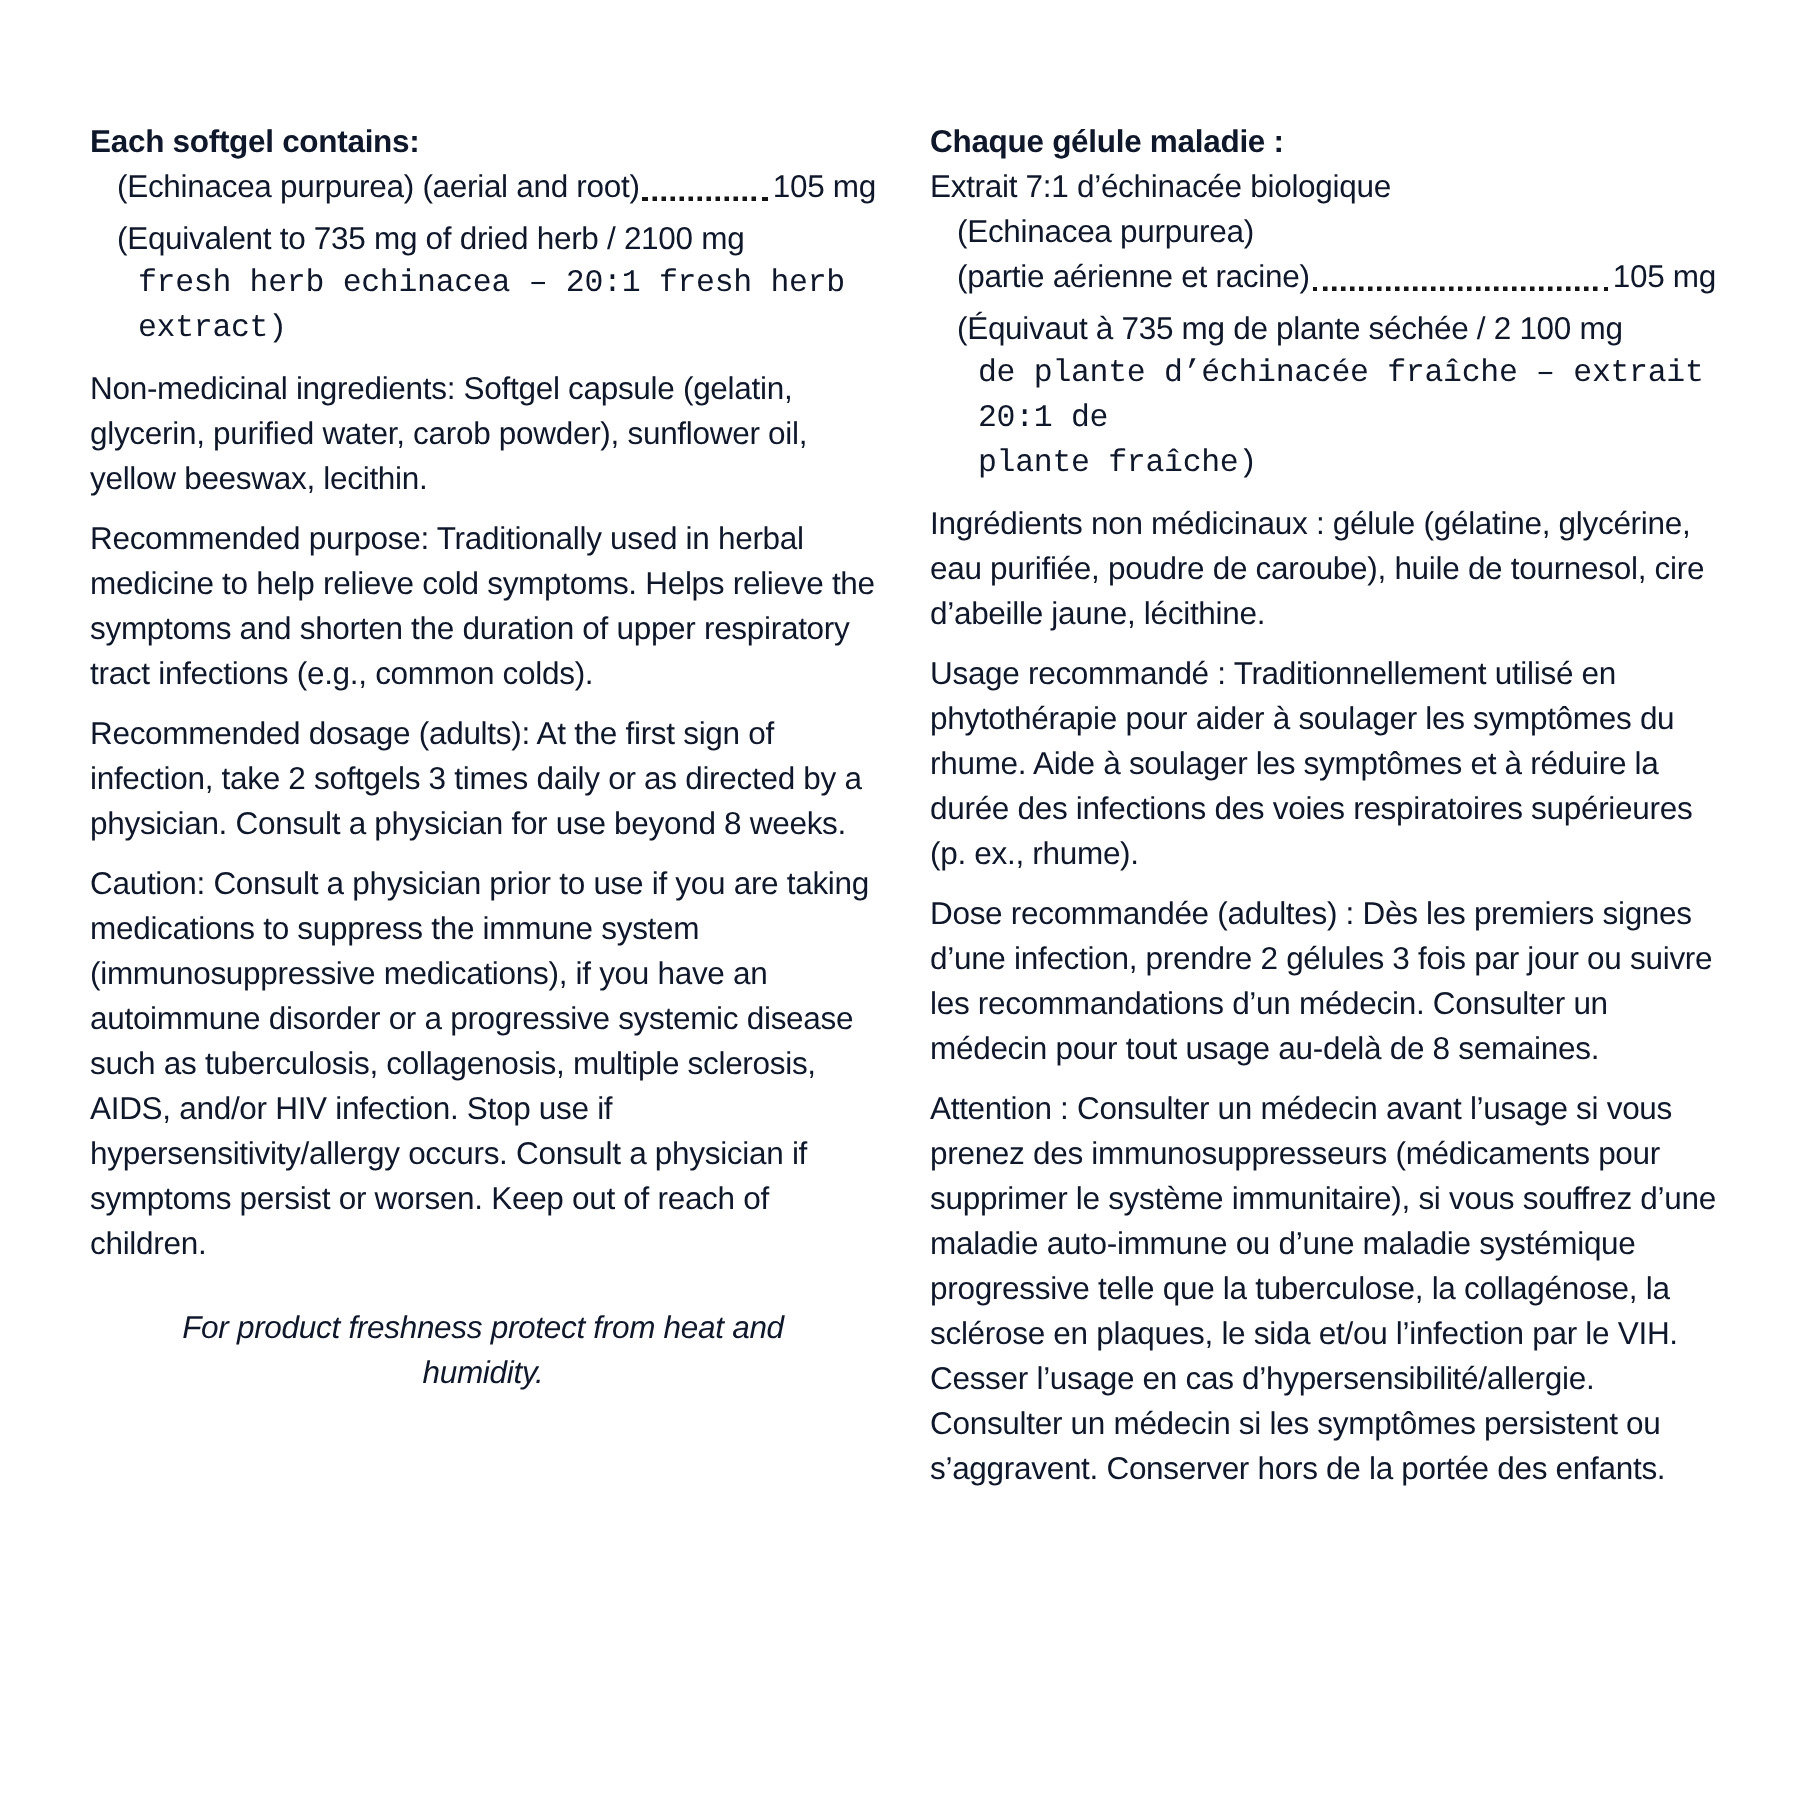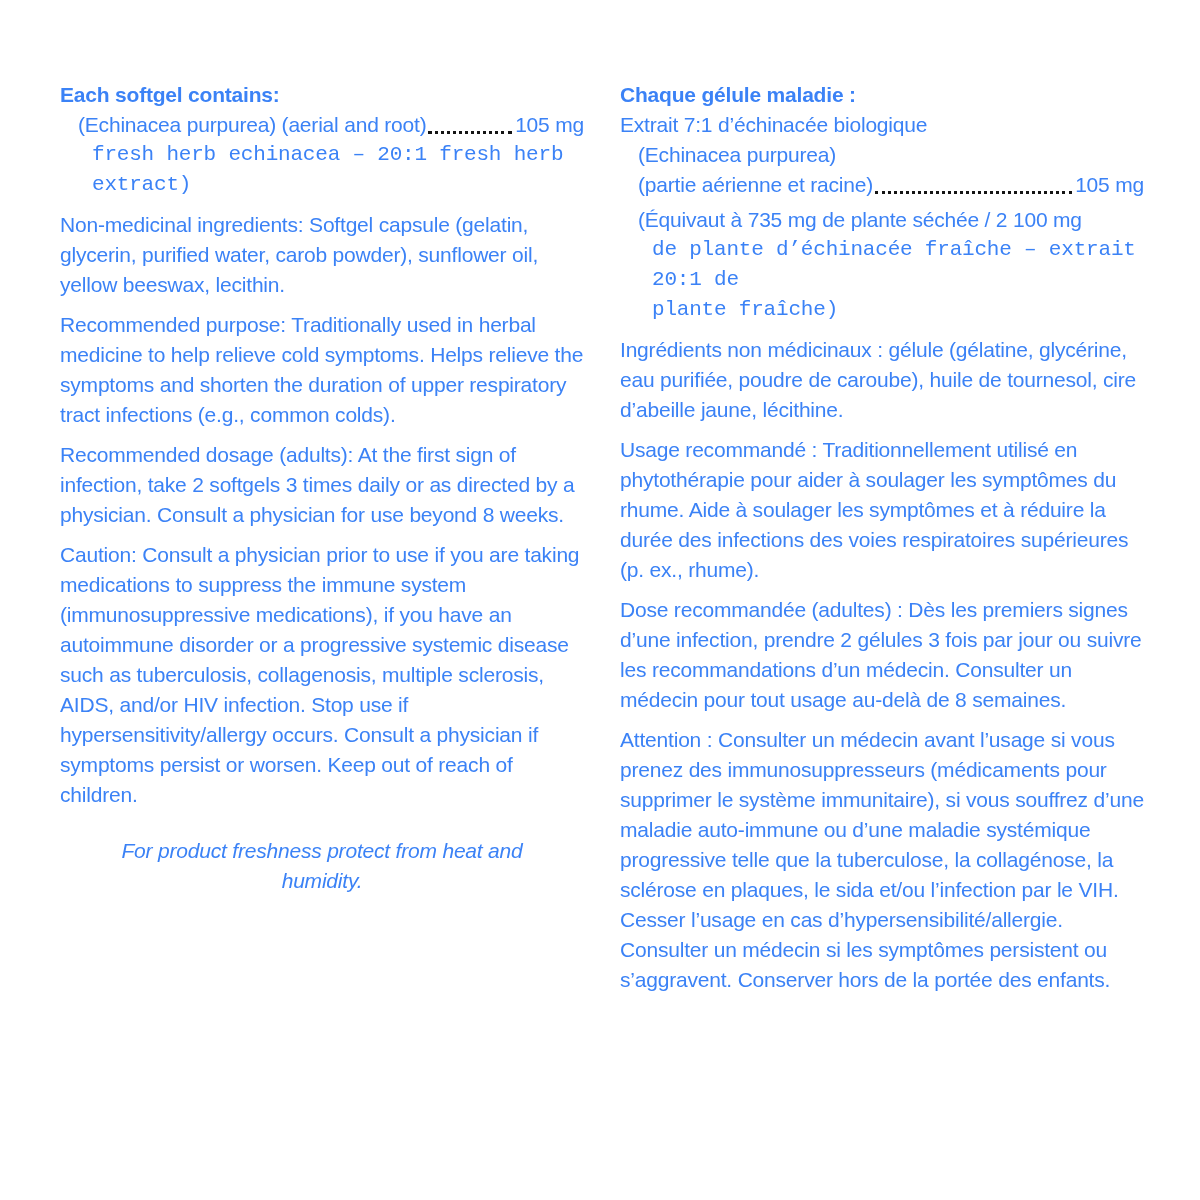--- a/index.html
+++ b/index.html
@@ -3,21 +3,21 @@
 <meta charset="utf-8">
 <style>
   * { margin: 0; padding: 0; box-sizing: border-box; }
   html, body { background: #ffffff; }
   .page {
     position: relative;
     width: 1200px;
     height: 1200px;
     background: #ffffff;
     font-family: "Liberation Sans", "DejaVu Sans", sans-serif;
-    color: #3b82f6;
+    color: #0f172a;
     overflow: hidden;
   }
   .col {
     position: absolute;
     top: 80px;
     width: 524px;
     font-size: 21px;
     line-height: 30px;
     letter-spacing: -0.2px;
   }
@@ -58,20 +58,21 @@
   <div class="col col-en">
     <p class="heading">Each softgel contains:</p>
 
 
     <div class="leader-row">
       <span class="txt">(Echinacea purpurea) (aerial and root)</span>
       <span class="dots"></span>
       <span class="amt">105 mg</span>
     </div>
 
+    <p class="ind1 equiv-first">(Equivalent to 735 mg of dried herb / 2100 mg</p>
     <p class="ind2">fresh herb echinacea – 20:1 fresh herb extract)</p>
 
     <p class="sect"><b class="t">Non-medicinal ingredients:</b> <span>Softgel capsule (gelatin, glycerin, purified water, carob powder), sunflower oil, yellow beeswax, lecithin.</span></p>
 
     <p class="sect"><b class="t">Recommended purpose:</b> <span>Traditionally used in herbal medicine to help relieve cold symptoms. Helps relieve the symptoms and shorten the duration of upper respiratory tract infections (e.g., common colds).</span></p>
 
     <p class="sect"><b class="t">Recommended dosage (adults):</b> <span>At the first sign of infection, take 2 softgels 3 times daily or as directed by a physician. Consult a physician for use beyond 8 weeks.</span></p>
 
     <p class="sect"><b class="t">Caution:</b> <span>Consult a physician prior to use if you are taking medications to suppress the immune system (immunosuppressive medications), if you have an autoimmune disorder or a progressive systemic disease such as tuberculosis, collagenosis, multiple sclerosis, AIDS, and/or HIV infection. Stop use if hypersensitivity/allergy occurs. Consult a physician if symptoms persist or worsen. Keep out of reach of children.</span></p>
 

